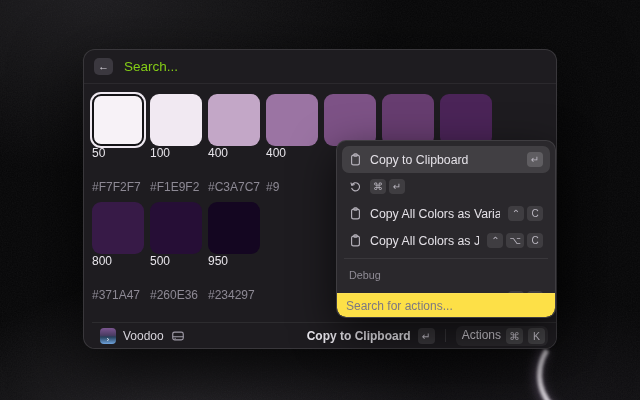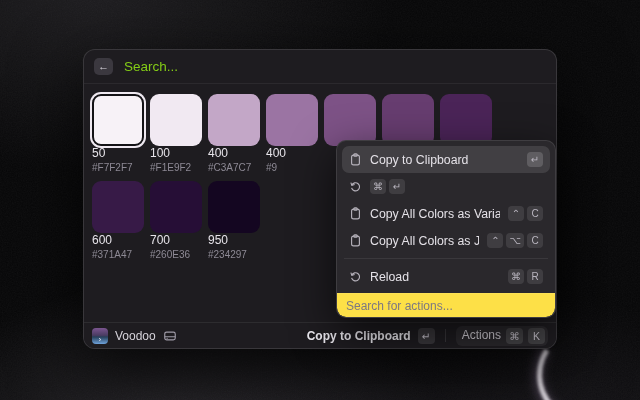--- a/index.html
+++ b/index.html
@@ -37,23 +37,23 @@
     align-items:center; justify-content:center; font-family:inherit; }
   .search-ph { color:#84cc16; font-size:13.5px; }
 
   .content { padding:10px 8px 0 8px; }
   .srow { display:flex; gap:6px; }
   .srow + .srow { margin-top:8px; }
   .cell { width:52px; }
   .swatch { width:52px; height:52px; border-radius:9px; }
   .swatch.selected { border:2px solid #141316; box-shadow:0 0 0 2px #efe9f1; }
   .shade { font-size:12px; font-weight:500; color:#e7e4ea; }
-  .hexl { margin-top:2px; font-size:10px; color:#8d8994; white-space:nowrap; }
-
-  .wfooter { position:absolute; left:0; right:0; bottom:0; height:26px;
+  .hexl { margin-top:20px; font-size:12px; color:#8d8994; white-space:nowrap; }
+
+  .wfooter { position:absolute; left:8px; right:0; bottom:0; height:26px;
     border-top:1px solid rgba(255,255,255,0.07); display:flex; align-items:center;
     padding:0 8px; gap:7px; background:#1e1c20; }
   .appicon { width:16px; height:16px; border-radius:4px; flex:none;
     background:linear-gradient(180deg,#7b5590 0%,#4a3c62 46%,#27405a 56%,#6fa3dc 100%);
     display:flex; align-items:flex-end; justify-content:center; color:#fff; font-size:7px; line-height:8px; }
   .appname { font-size:12px; color:#d6d3da; }
   .ficon { color:#a09ca8; display:flex; }
   .spacer { flex:1; }
   .primary-label { font-size:12px; font-weight:700; color:#eceaf0; }
   .kbd { background:rgba(255,255,255,0.12); color:#c9c5ce; border-radius:4px;
@@ -141,26 +141,26 @@
       </div>
       <div class="cell">
         <div class="swatch" style="background: rgb(75, 36, 88);"></div>
         <div class="shade"></div>
         <div class="hexl"></div>
       </div>
     </div>
     <div class="srow">
       <div class="cell">
         <div class="swatch" style="background: rgb(55, 26, 71);"></div>
-        <div class="shade">600</div>
+        <div class="shade">800</div>
         <div class="hexl">#371A47</div>
       </div>
       <div class="cell">
         <div class="swatch" style="background: rgb(38, 14, 54);"></div>
-        <div class="shade">700</div>
+        <div class="shade">500</div>
         <div class="hexl">#260E36</div>
       </div>
       <div class="cell">
         <div class="swatch" style="background: rgb(20, 6, 33);"></div>
         <div class="shade">950</div>
         <div class="hexl">#234297</div>
       </div>
     </div>
   </div>
 
@@ -240,20 +240,21 @@
       </span>
       <span class="mlabel">Copy All Colors as JSON</span>
       <span class="mkeys">
         <span class="mkey">⌃</span>
         <span class="mkey">⌥</span>
         <span class="mkey">C</span>
       </span>
     </div>
 
     <div class="msep"></div>
+    <div class="msection">Debug</div>
 
     <div class="mitem">
       <span class="micon">
         <svg class="ic" width="13" height="13" viewBox="0 0 16 16" fill="none" stroke="currentColor" stroke-width="1.4">
           <path d="M3.4 6.4 A5 5 0 1 1 3.2 9.8"></path>
             <path d="M2.3 3.2 L3.5 6.6 L6.9 5.6"></path>
         </svg>
       </span>
       <span class="mlabel">Reload</span>
       <span class="mkeys">

